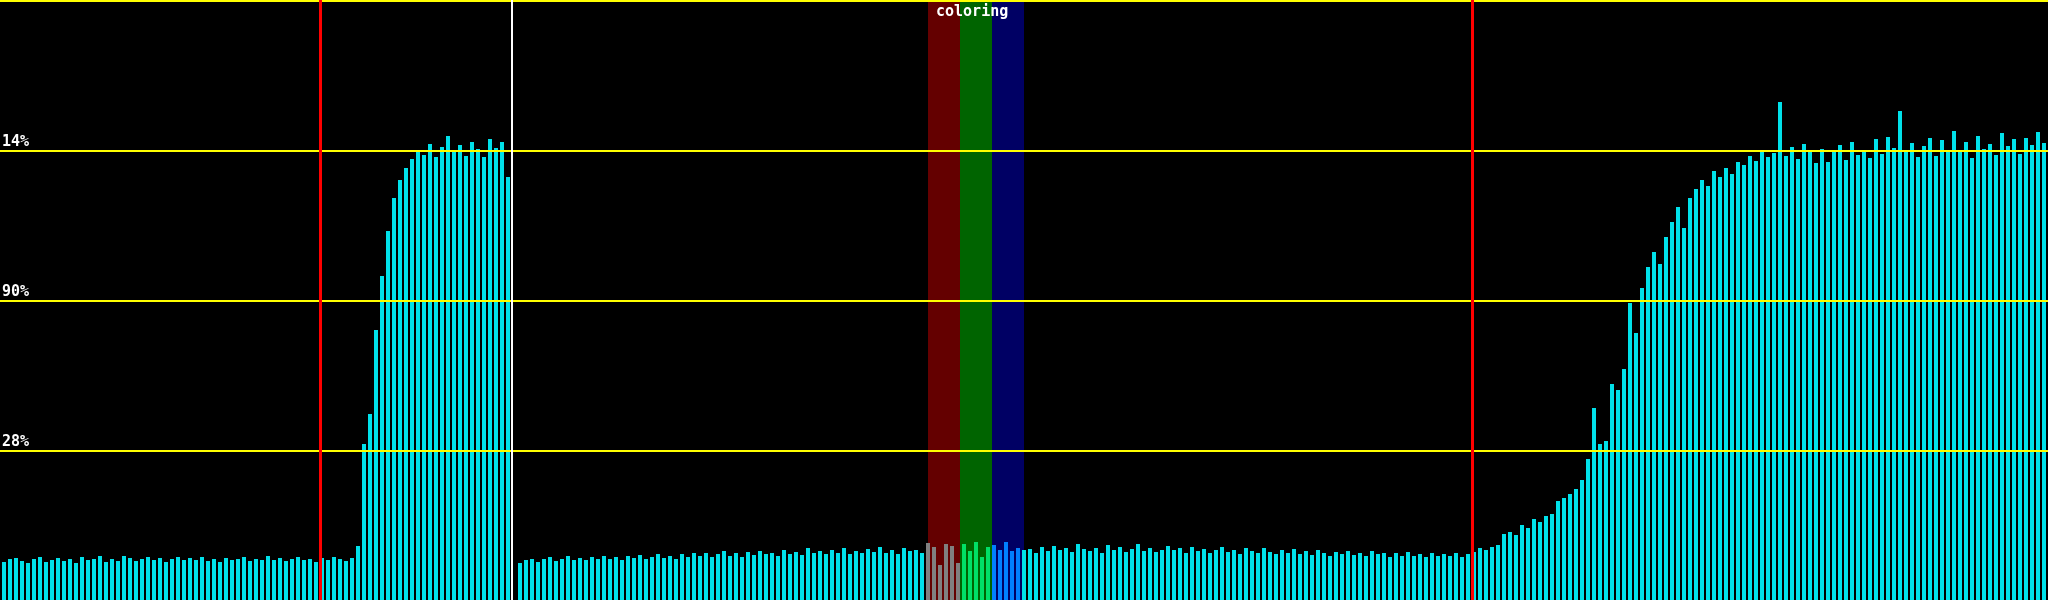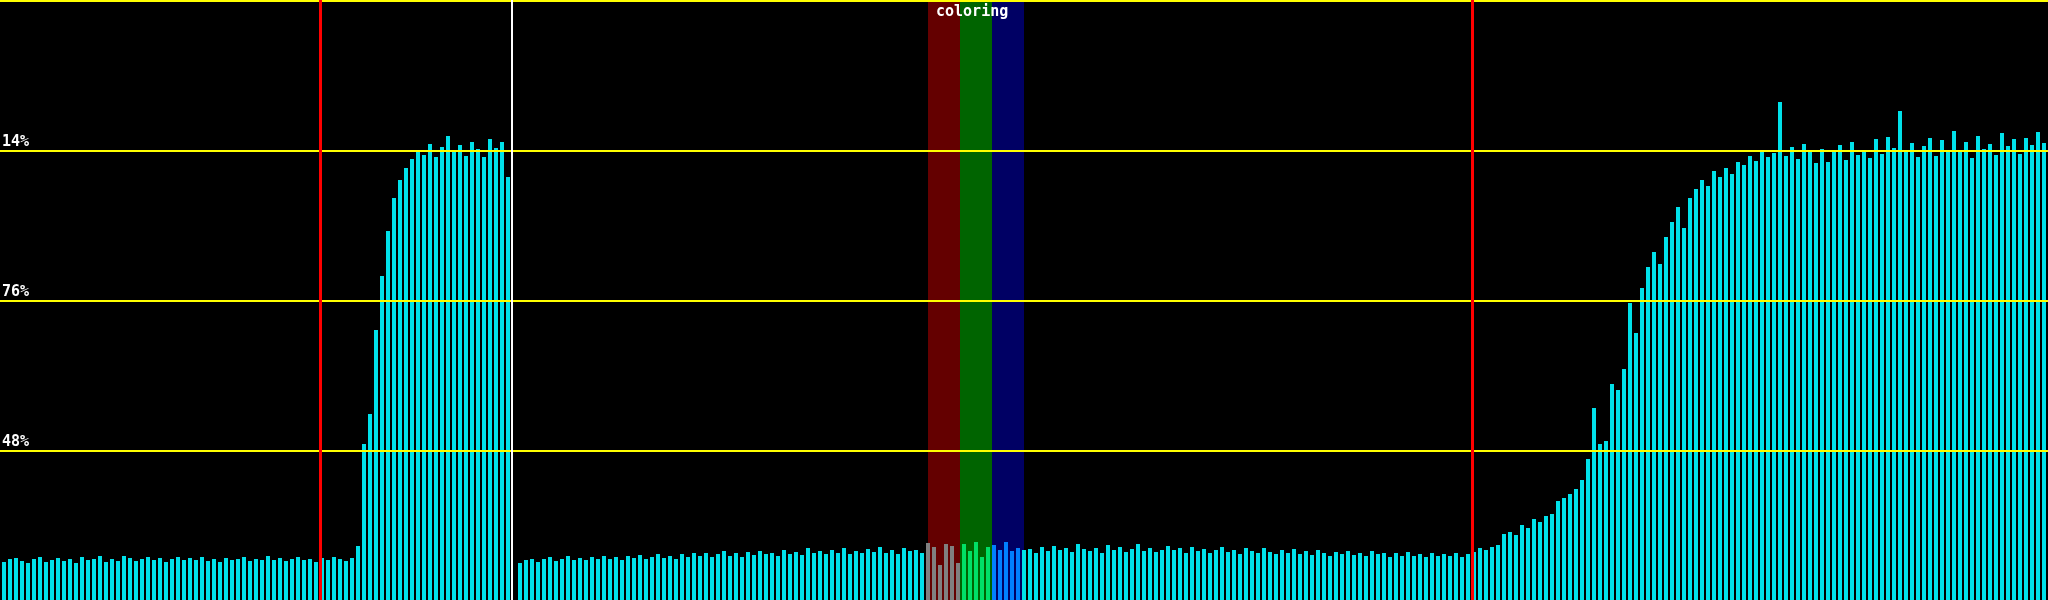--- a/index.html
+++ b/index.html
@@ -373,15 +373,15 @@
     <div class="bar" style="left: 2036px; height: 468px; background: rgb(0, 225, 234);"></div>
     <div class="bar" style="left: 2042px; height: 457px; background: rgb(0, 225, 234);"></div>
     <div class="hline" style="top: 0px; height: 2px; background: rgb(255, 255, 0);"></div>
     <div class="hline" style="top: 150px; height: 2px; background: rgb(255, 255, 0);"></div>
     <div class="hline" style="top: 300px; height: 2px; background: rgb(255, 255, 0);"></div>
     <div class="hline" style="top: 450px; height: 2px; background: rgb(255, 255, 0);"></div>
     <div class="vline" style="left: 319px; width: 3px; background: rgb(255, 0, 0);"></div>
     <div class="vline" style="left: 511px; width: 2px; background: rgb(255, 255, 255);"></div>
     <div class="vline" style="left: 1471px; width: 3px; background: rgb(255, 0, 0);"></div>
     <div class="ylabel" style="bottom: 451px;">14%</div>
-    <div class="ylabel" style="bottom: 301px;">76%</div>
-    <div class="ylabel" style="bottom: 151px;">48%</div>
+    <div class="ylabel" style="bottom: 301px;">90%</div>
+    <div class="ylabel" style="bottom: 151px;">28%</div>
   </div>
 
 </body></html>

